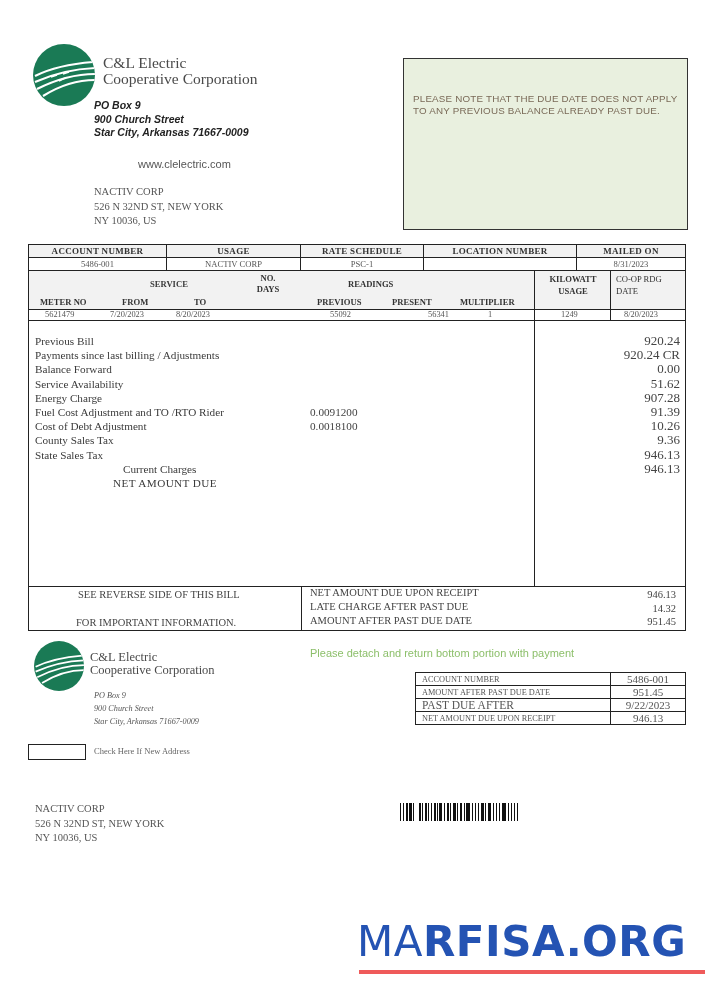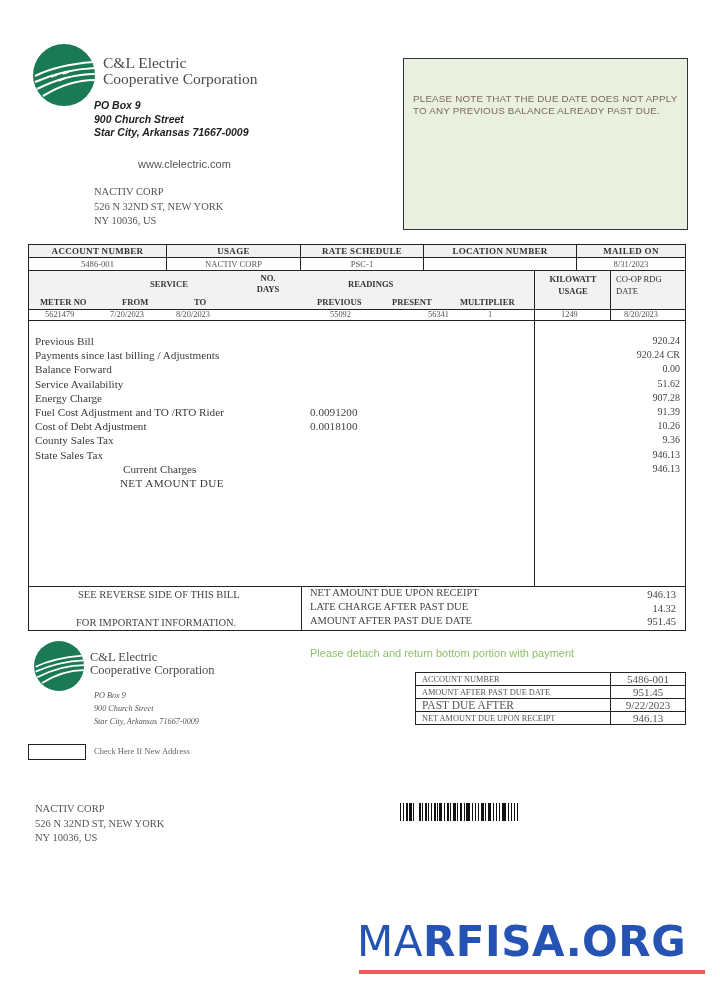--- a/index.html
+++ b/index.html
@@ -21,21 +21,21 @@
   .notice .caps { margin-top: 26px; font-size: 9.8px; line-height: 1.2; letter-spacing: 0.2px; }
 
   
   table { border-collapse: collapse; }
   .hdr-table td { border: 1.3px solid #222; text-align: center; font-size: 9px; height: 13px; padding: 0 2px; }
   .hdr-table .h { background: #f1f1f1; font-weight: bold; letter-spacing: 0.3px; color: #333; }
   .hdr-table .v { background: #fff; color: #555; font-size: 8.6px; }
 
   .charges-label { font-size: 11.2px; color: #3a3a3a; line-height: 14.2px; white-space: nowrap; }
   .charges-rate { font-size: 11.2px; color: #444; line-height: 14.2px; }
-  .charges-amt { font-size: 10px; color: #444; line-height: 14.2px; text-align: right; }
+  .charges-amt { font-size: 13px; color: #444; line-height: 14.2px; text-align: right; }
 
   .foot-text { font-size: 10.5px; color: #444; }
 
   .stub-table td { border: 1.3px solid #222; font-size: 8.3px; height: 12.5px; padding: 0 6px; color: #555; }
   .stub-table td.val { text-align: center; font-size: 11px; }
   .stub-table td.big { font-size: 11.5px; }
 
   .detach { font-family: "Liberation Sans", sans-serif; color: #8cbf6a; font-size: 11px; }
 
   .barcode { display: flex; align-items: stretch; height: 18px; }
@@ -138,21 +138,21 @@
   <div class="charges-label">Previous Bill</div>
   <div class="charges-label">Payments since last billing / Adjustments</div>
   <div class="charges-label">Balance Forward</div>
   <div class="charges-label">Service Availability</div>
   <div class="charges-label">Energy Charge</div>
   <div class="charges-label">Fuel Cost Adjustment and TO /RTO Rider</div>
   <div class="charges-label">Cost of Debt Adjustment</div>
   <div class="charges-label">County Sales Tax</div>
   <div class="charges-label">State Sales Tax</div>
   <div class="charges-label" style="padding-left:88px;">Current Charges</div>
-  <div class="charges-label" style="padding-left:78px; letter-spacing:0.4px;text-align:right;">NET AMOUNT DUE</div>
+  <div class="charges-label" style="padding-left:78px; letter-spacing:0.4px;">NET AMOUNT DUE</div>
 </div>
 
 <div class="abs" style="left:310px; top:405px;">
   <div class="charges-rate">0.0091200</div>
   <div class="charges-rate">0.0018100</div>
 </div>
 
 <div class="abs" style="left:560px; top:334px; width:120px;">
   <div class="charges-amt">920.24</div>
   <div class="charges-amt">920.24 CR</div>

